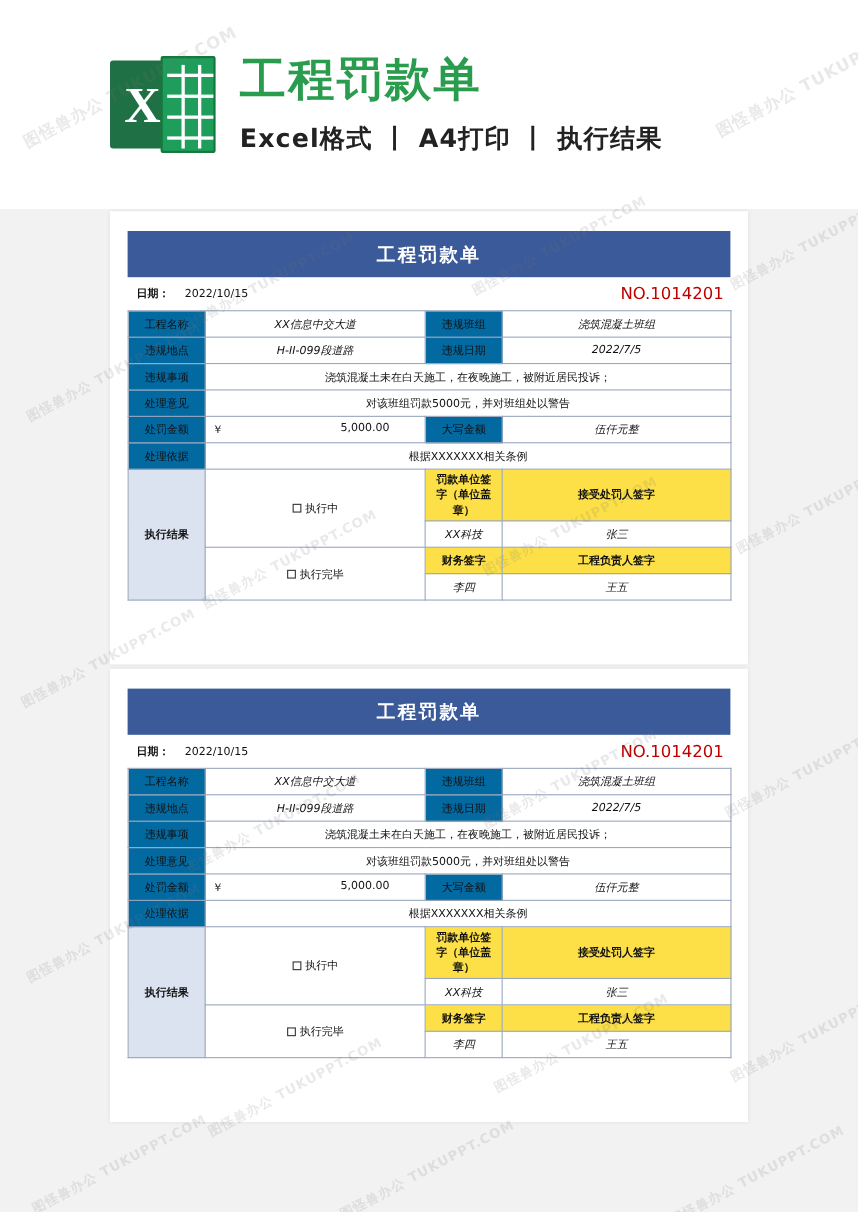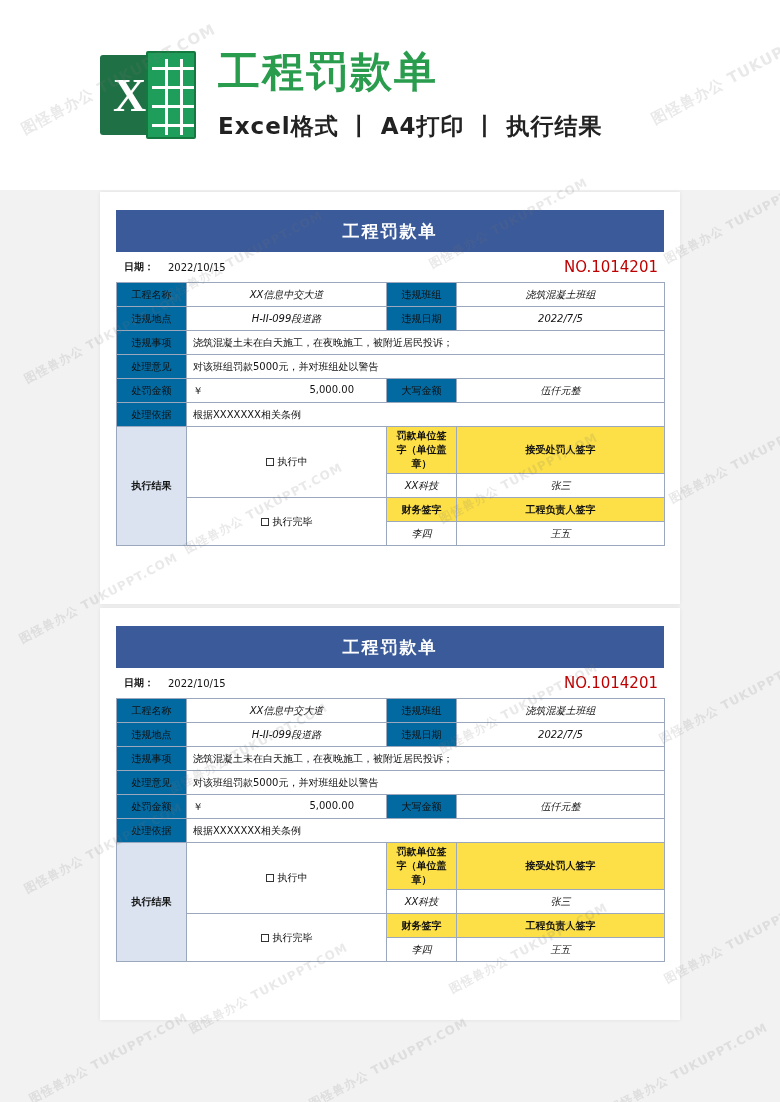--- a/index.html
+++ b/index.html
@@ -139,21 +139,21 @@
     padding: 2px 6px;
     vertical-align: middle;
   }
   td.lbl {
     background: #0369a1;
     text-align: center;
     font-weight: normal;
     white-space: nowrap;
   }
   td.val-c { text-align: center; font-style: italic; }
-  td.val-l { text-align: left; }
+  td.val-l { text-align: center; }
   td.hdr {
     background: #fde047;
     text-align: center;
     font-weight: bold;
   }
   td.tall-事项 { height: 52px; vertical-align: top; padding-top: 6px; }
   td.tall-意见 { height: 30px; }
   td.tall-依据 { height: 30px; }
   .amt-y { display: inline-block; width: 14px; text-align: left; }
   .amt-num { float: right; padding-right: 26px; }

